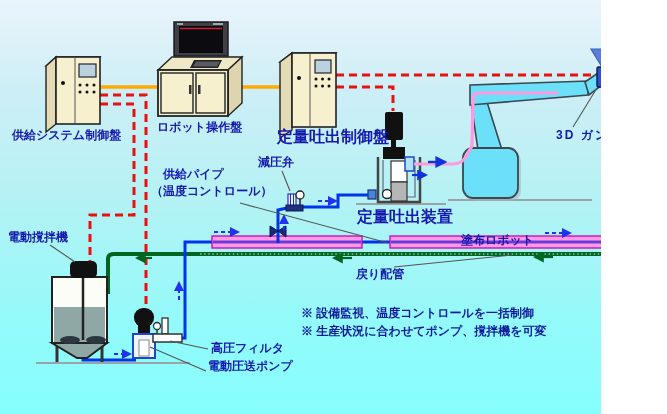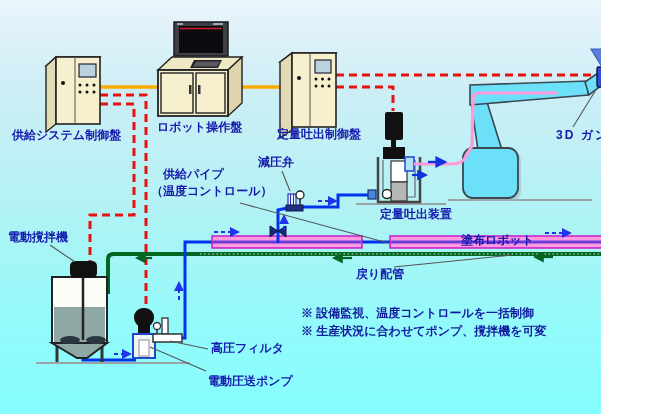--- a/index.html
+++ b/index.html
@@ -215,27 +215,27 @@
           <circle cx="329" cy="79" r="1.5"></circle>
       <circle cx="316" cy="86" r="1.5"></circle>
           <circle cx="322.5" cy="86" r="1.5"></circle>
           <circle cx="329" cy="86" r="1.5"></circle>
     </g>
   </g>
 </svg>
 
 <div class="lbl" style="left:12px;top:129px;font-size:12px;">供給システム制御盤</div>
 <div class="lbl" style="left:157px;top:121px;">ロボット操作盤</div>
-<div class="lbl" style="left:277px;top:128px;font-size:12px;">定量吐出制御盤</div>
+<div class="lbl" style="left:277px;top:128px;font-size:16px;">定量吐出制御盤</div>
 <div class="lbl" style="left:556px;top:129px;font-size:12px;letter-spacing:2px;">3D ガン</div>
 <div class="lbl" style="left:163px;top:168px;">供給パイプ</div>
 <div class="lbl" style="left:151px;top:185px;">（温度コントロール）</div>
 <div class="lbl" style="left:258px;top:156px;text-align:center;">減圧弁</div>
-<div class="lbl" style="left:357px;top:208px;font-size:12px;margin-left:23px;">定量吐出装置</div>
+<div class="lbl" style="left:357px;top:208px;font-size:16px;">定量吐出装置</div>
 <div class="lbl" style="left:461px;top:206px;margin-top:28px;">塗布ロボット</div>
 <div class="lbl" style="left:8px;top:231px;">電動撹拌機</div>
 <div class="lbl" style="left:356px;top:268px;">戻り配管</div>
 <div class="lbl" style="left:211px;top:342px;">高圧フィルタ</div>
-<div class="lbl" style="left:208px;top:375px;">電動圧送ポンプ</div>
+<div class="lbl" style="left:208px;top:360px;">電動圧送ポンプ</div>
 <div class="lbl note" style="left:301px;top:307px;">※ 設備監視、温度コントロールを一括制御</div>
 <div class="lbl note" style="left:301px;top:325px;">※ 生産状況に合わせてポンプ、撹拌機を可変</div>
 
 </div>
 
 </body></html>

